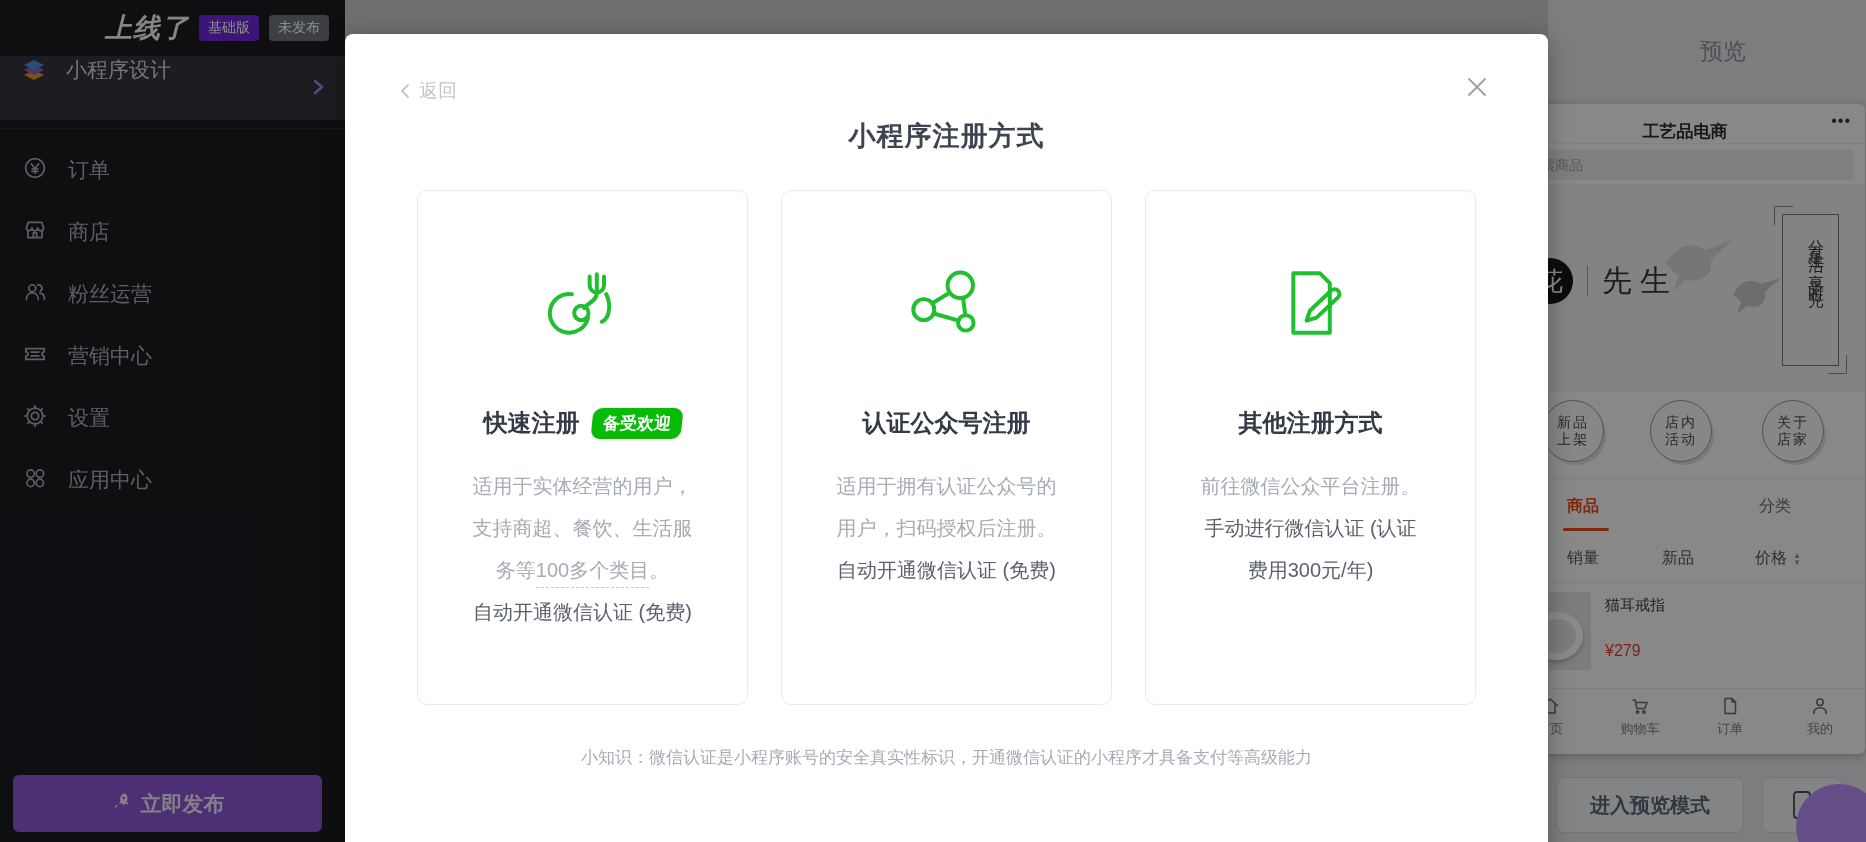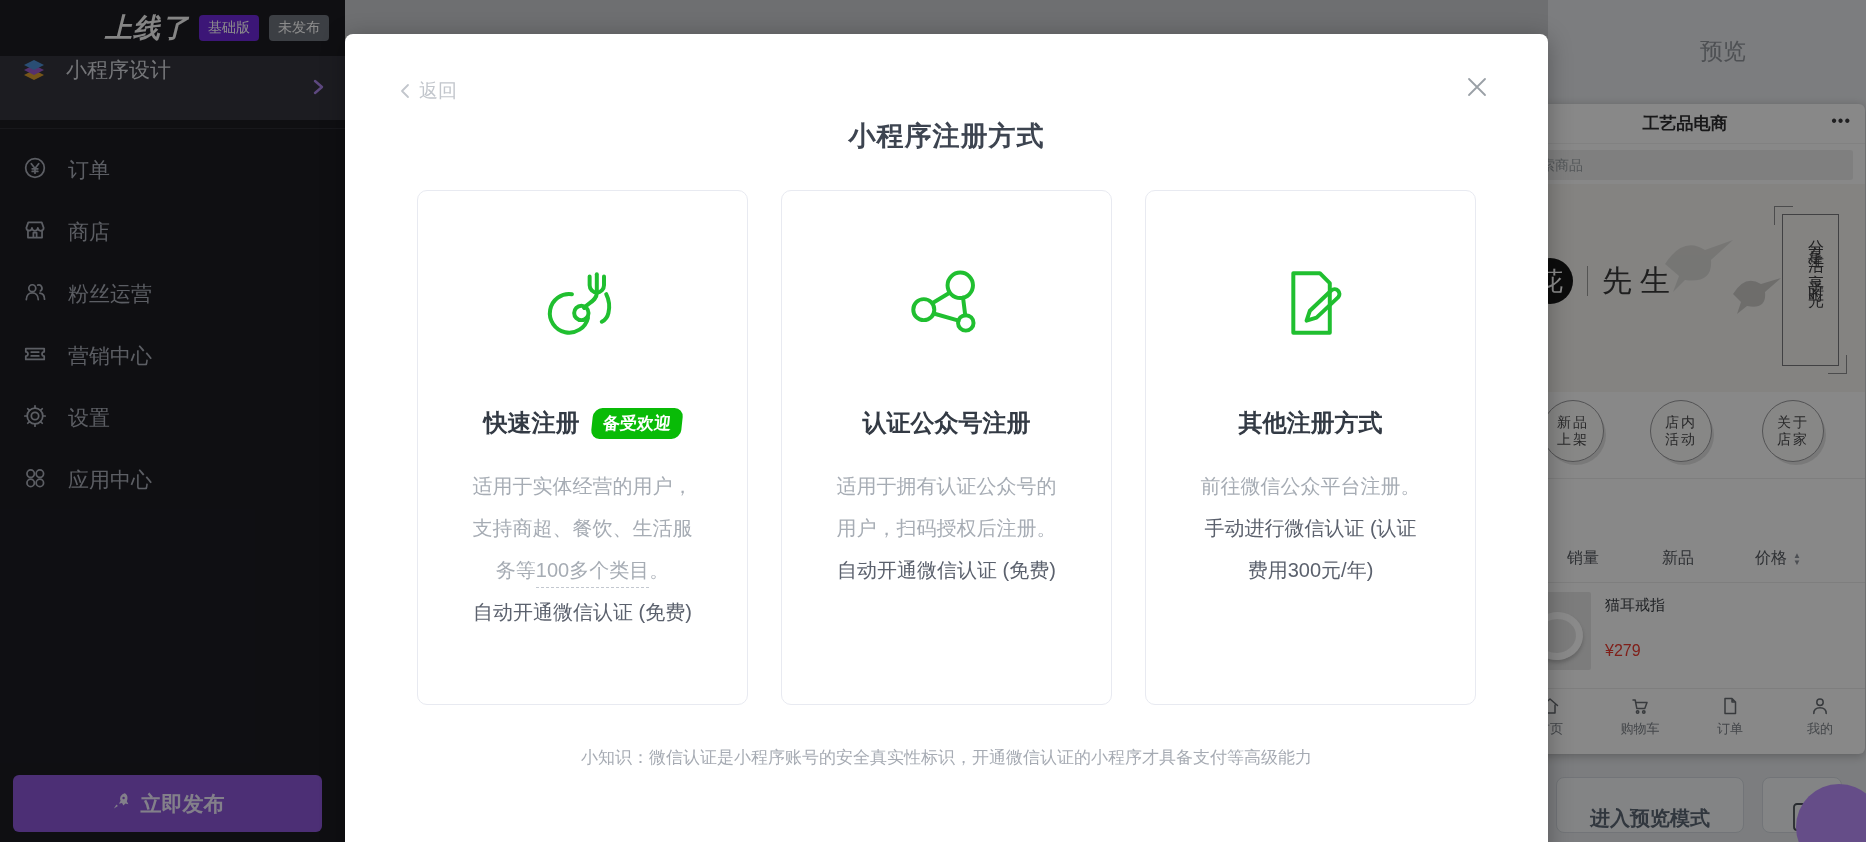--- a/index.html
+++ b/index.html
@@ -25,21 +25,21 @@
     justify-content:center; gap:10px; cursor:pointer; font-family:inherit; }
 
   
   .main-bg { position:absolute; left:345px; top:0; width:1203px; height:842px; background:#c9cbce; }
 
   
   .preview-panel { position:absolute; left:1548px; top:0; width:318px; height:842px; background:#e2e4e7; }
   .preview-title { position:absolute; left:16px; top:36px; width:318px; text-align:center; font-size:23px; color:#8e9298; }
   .phone-card { position:absolute; left:1505px; top:104px; width:360px; height:650px; background:#f7f7f7; border-radius:6px;
     box-shadow:0 2px 10px rgba(0,0,0,.25); overflow:hidden; }
-  .ph-header { position:relative; height:40px; display:flex; align-items:center; justify-content:center;
+  .ph-header { position:relative; height:40px; display:flex; align-items:flex-end; justify-content:center;
     border-bottom:1px solid #ececec; }
   .ph-title { font-size:17px; font-weight:bold; color:#2c2c2e; }
   .ph-dots { position:absolute; right:14px; top:8px; color:#3a3a3c; font-size:16px; letter-spacing:1px; }
   .ph-search { position:absolute; left:12px; top:46px; width:336px; height:30px; background:#e7e7e7; border:none;
     border-radius:3px; padding:0 10px; font-size:14px; color:#6f757b; font-family:inherit; }
   .ph-search::placeholder { color:#9aa0a4; }
   .ph-banner { position:absolute; left:0; top:80px; width:360px; height:208px; background:#f0efec; overflow:hidden; }
   .brand-row { position:absolute; left:22px; top:74px; display:flex; align-items:center; gap:14px; }
   .brand-circle { width:46px; height:46px; border-radius:50%; background:#161616; color:#fff; display:flex;
     align-items:center; justify-content:center; font-size:26px; font-family:"Liberation Serif","DejaVu Serif",serif; }
@@ -71,21 +71,21 @@
   .product { position:absolute; left:0; top:486px; width:360px; }
   .thumb { position:absolute; left:8px; top:2px; width:78px; height:78px; background:#e2e2e2; border-radius:2px; }
   .thumb::after { content:""; position:absolute; left:18px; top:20px; width:38px; height:34px; border-radius:50%;
     border:7px solid #fbfbfb; box-shadow:0 3px 4px rgba(0,0,0,.18); transform:rotate(-8deg); }
   .p-name { position:absolute; left:100px; top:6px; font-size:15px; color:#3a3e44; }
   .p-price { position:absolute; left:100px; top:52px; font-size:16px; color:#e83a2f; }
   .ph-nav { position:absolute; left:0; top:588px; width:360px; height:62px; }
   .nav-item { position:absolute; top:4px; width:90px; display:flex; flex-direction:column; align-items:center; gap:4px;
     color:#7d8288; font-size:13px; cursor:pointer; }
   .panel-btn { position:absolute; border:1px solid #cfd4da; background:#eef0f2; border-radius:8px; cursor:pointer;
-    font-family:inherit; display:flex; align-items:flex-end; justify-content:center; }
+    font-family:inherit; display:flex; align-items:center; justify-content:center; }
   .preview-mode-btn { left:1556px; top:777px; width:188px; height:56px; font-size:20px; font-weight:bold; color:#5a6472; }
   .phone-btn { left:1762px; top:777px; width:80px; height:56px; }
   .fab { position:absolute; right:-16px; bottom:-28px; width:86px; height:86px; border-radius:50%; background:#b98df8; cursor:pointer; }
 
   
   .dim { position:absolute; inset:0; background:rgba(0,0,0,.45); z-index:5; }
 
   
   .modal { position:absolute; left:345px; top:34px; width:1203px; height:828px; background:#fff;
     border-radius:8px 8px 0 0; z-index:10; box-shadow:0 4px 24px rgba(0,0,0,.3); }
@@ -254,20 +254,25 @@
         <span>活动</span>
       </div>
       <div class="qlink" style="left:257px;">
         <span>关于</span>
         <span>店家</span>
       </div>
     </div>
 
     <div class="ph-div" style="top:374px;"></div>
 
+    <div class="ph-tabs">
+      <span class="tab active" style="left:62px;">商品</span>
+      <span class="tab idle" style="left:254px;">分类</span>
+      <span class="tab-underline" style="left:58px;"></span>
+    </div>
 
     <div class="ph-sort">
       <span class="sort-item" style="left:62px;">销量</span>
       <span class="sort-item" style="left:157px;">新品</span>
       <span class="sort-item" style="left:250px;">
         <span>价格</span><span class="sort-arrows">▲<br>▼</span>
       </span>
     </div>
 
     <div class="ph-div" style="top:478px;"></div>

